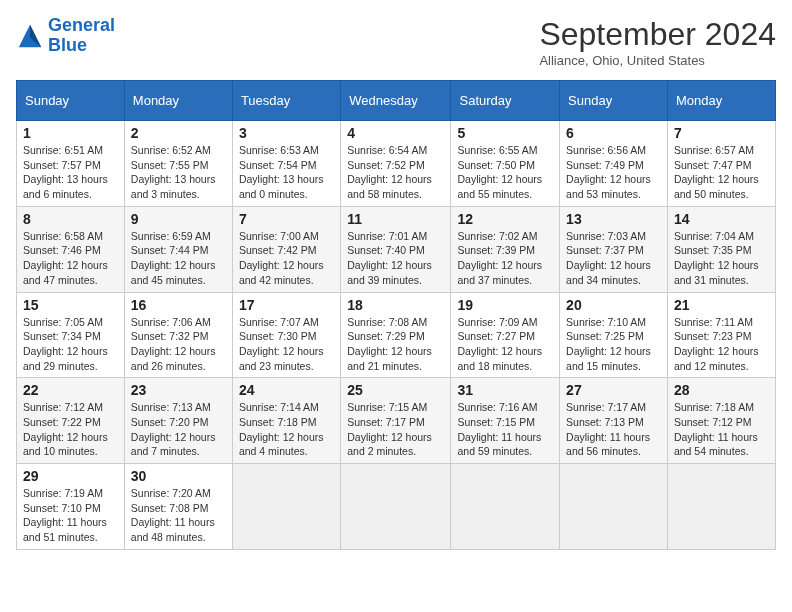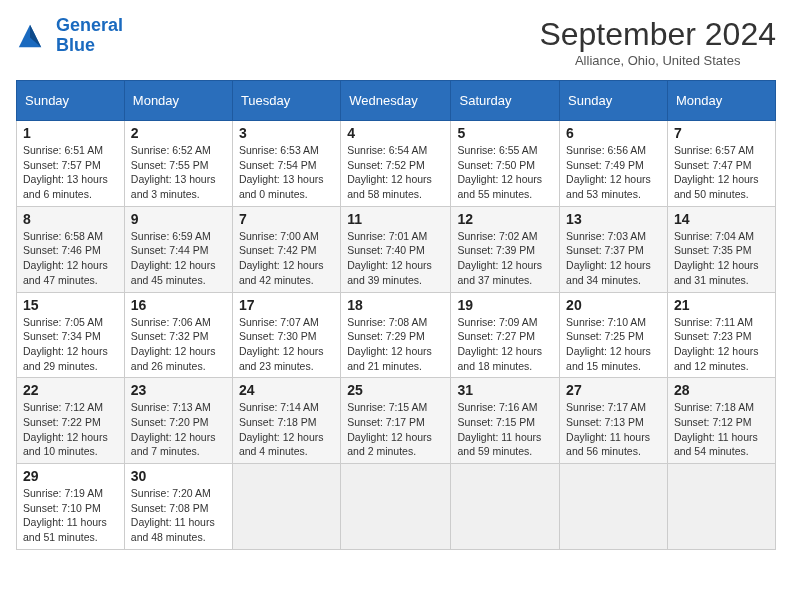--- a/index.html
+++ b/index.html
@@ -12,37 +12,37 @@
     }
     .header {
       display: flex;
       justify-content: space-between;
       align-items: flex-start;
       margin-bottom: 12px;
     }
     .logo {
       display: flex;
       align-items: center;
-      gap: 12px;
+      gap: 4px;
     }
     .logo-text {
       font-size: 18px;
       font-weight: bold;
       color: #333;
       line-height: 1.1;
     }
     .logo-text span {
       color: #1a6abf;
     }
     .logo-icon {
       width: 28px;
       height: 28px;
     }
     .title-block {
-      text-align: center;
+      text-align: left;
       margin-left: 12px;
     }
     .month-title {
       font-size: 32px;
       font-weight: normal;
       color: #333;
     }
     .location {
       font-size: 13px;
       color: #555;

